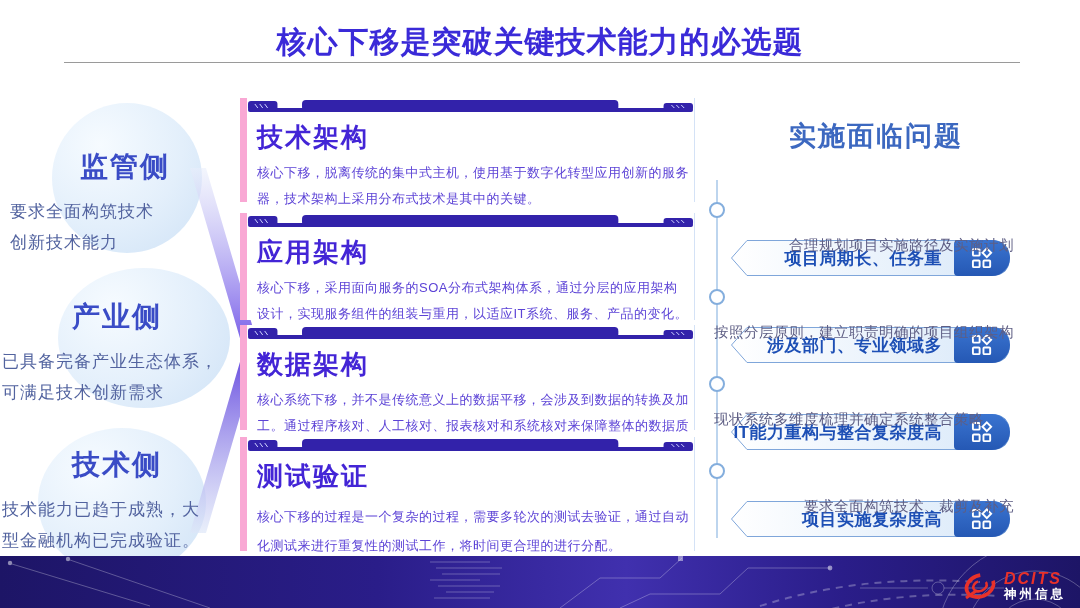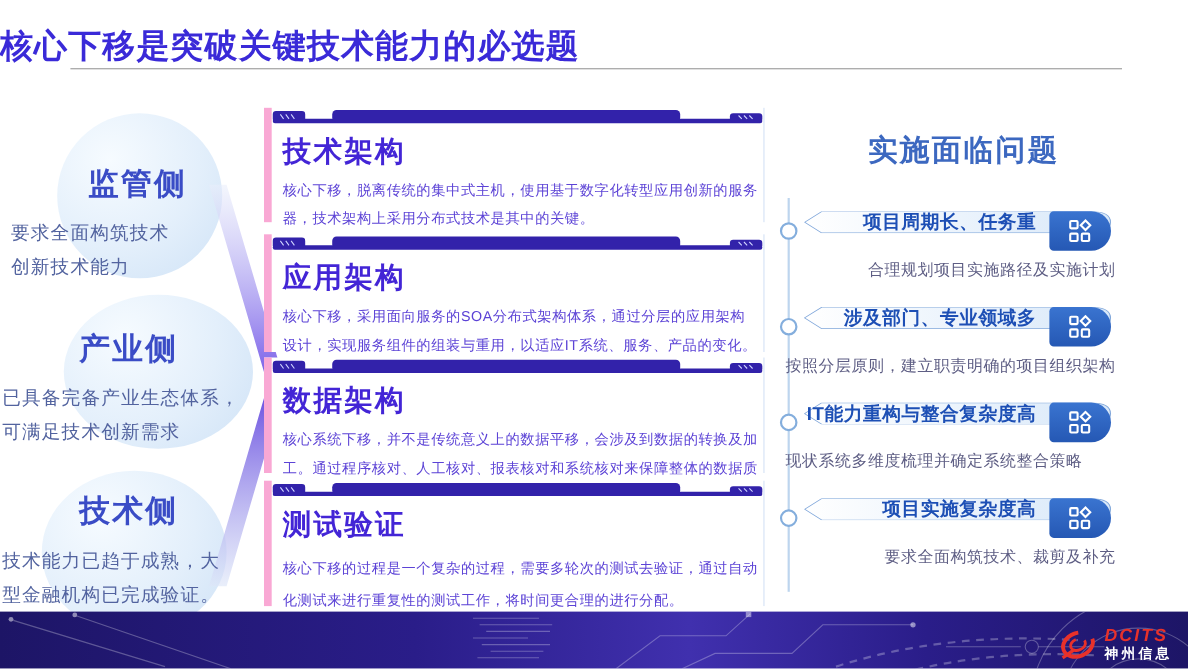--- a/index.html
+++ b/index.html
@@ -6,21 +6,21 @@
   html,body { background:#ffffff; }
   body { font-family:"Liberation Sans", sans-serif; }
   .slide {
     position:relative; width:1080px; height:608px;
     background:#ffffff; overflow:hidden;
   }
 
   
   .title {
     position:absolute; top:22px; left:0; width:1080px;
-    font-size:30px; font-weight:bold;
+    text-align:center; font-size:30px; font-weight:bold;
     color:#3a2ad8; letter-spacing:1px;
   }
   .title-rule {
     position:absolute; top:62px; left:64px; width:956px; height:1px;
     background:#9a9a9a;
   }
 
   
   .bubble {
     position:absolute; border-radius:50%;
@@ -76,21 +76,21 @@
   .timeline {
     position:absolute; left:716px; top:180px; width:2px; height:358px;
     background:#bdd5ee;
   }
   .node {
     position:absolute; left:709px; width:16px; height:16px;
     border-radius:50%; background:#ffffff; border:2px solid #84aedd; z-index:5;
   }
   .node1 { top:202px; } .node2 { top:289px; } .node3 { top:376px; } .node4 { top:463px; }
 
-  .pill { position:absolute; left:731px; width:279px; height:20px; z-index:5; }
+  .pill { position:absolute; left:731px; width:279px; height:36px; z-index:5;margin-top:48px; }
   .pill1 { top:192px; } .pill2 { top:279px; } .pill3 { top:366px; } .pill4 { top:453px; }
   .pill-bg { position:absolute; left:0; top:0; width:100%; height:100%; }
   .pill-label {
     position:absolute; right:68px; top:50%; transform:translateY(-50%);
     font-size:17px; font-weight:bold; color:#1d4fb5; letter-spacing:0.5px;
     white-space:nowrap;
   }
   .pill-cap {
     position:absolute; right:0; top:0; width:56px; height:36px;
     border-radius:4px 18px 18px 4px;

